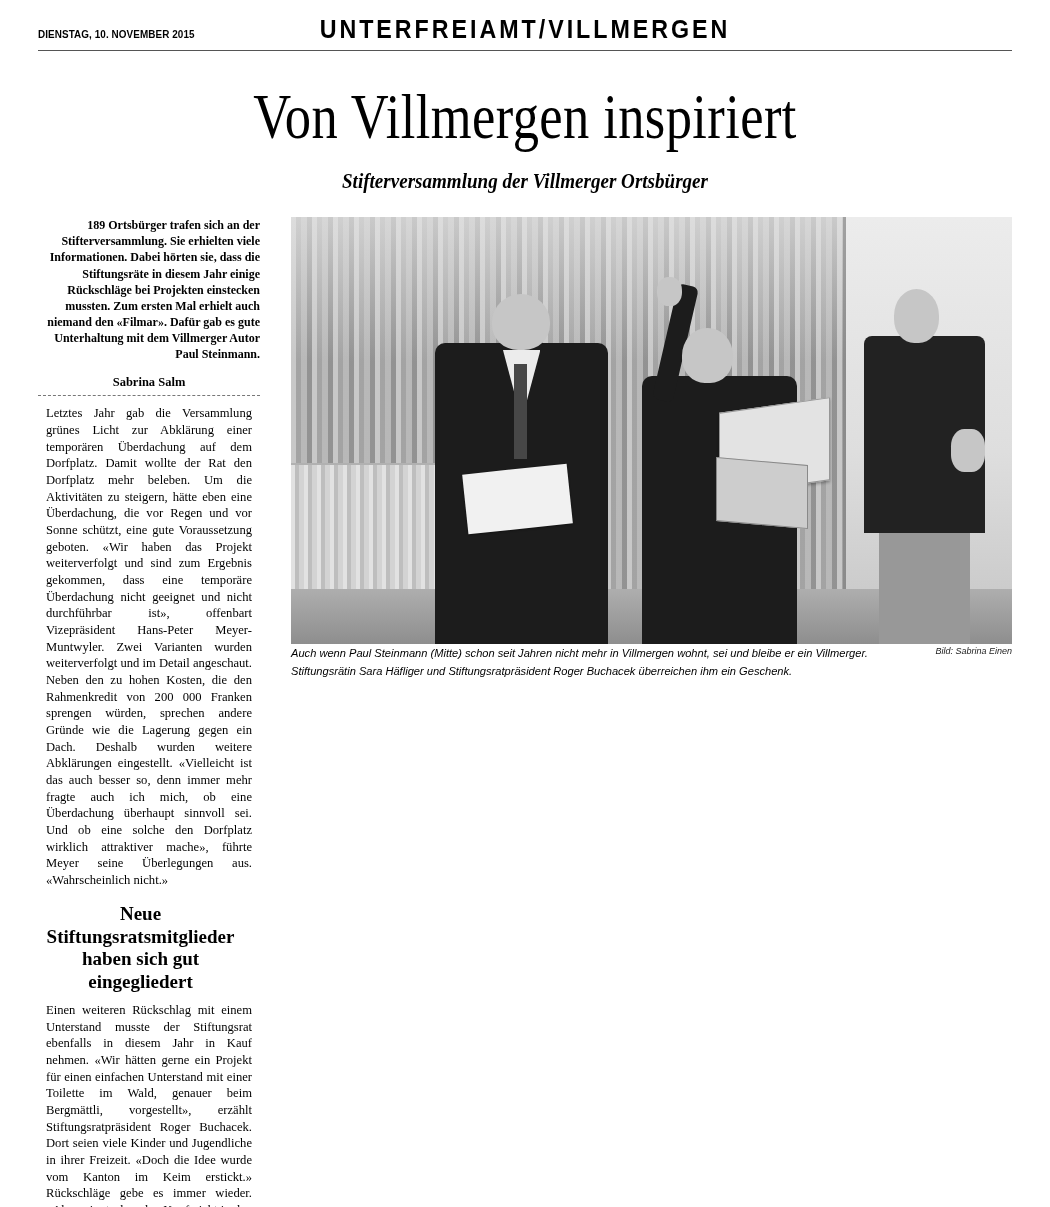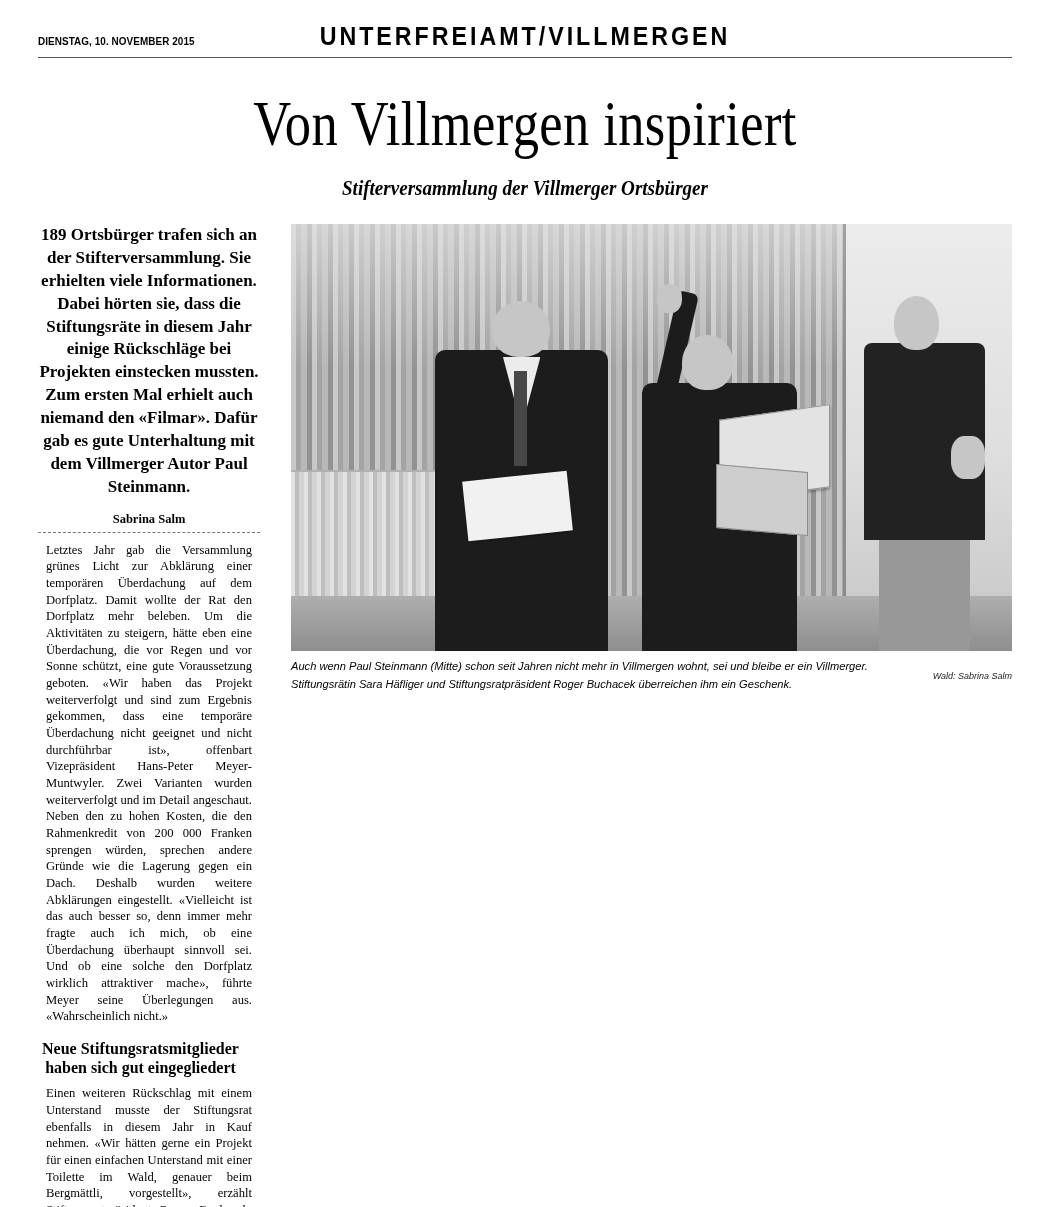--- a/index.html
+++ b/index.html
@@ -15,21 +15,21 @@
     color: #000;
     position: relative;
     overflow: hidden;
   }
 
   .page {
     width: 1050px;
     height: 1207px;
     position: relative;
     box-sizing: border-box;
-    padding: 7px 38px;
+    padding: 0 38px;
   }
 
   
   .masthead {
     position: relative;
     height: 48px;
     display: flex;
     align-items: flex-end;
     justify-content: flex-start;
   }
@@ -92,23 +92,23 @@
     flex: 0 0 222px;
   }
   .photo-block {
     flex: 1 1 auto;
     margin-left: 31px;
   }
 
   .lead-text {
     font-family: "Liberation Serif", serif;
     font-weight: bold;
-    font-size: 17px;
+    font-size: 12px;
     line-height: 1.345;
-    text-align: center;
+    text-align: right;
   }
   .byline {
     text-align: center;
     font-family: "Liberation Serif", serif;
     font-weight: bold;
     font-size: 12.5px;
     margin-top: 13px;
   }
   .byline-rule {
     border-top: 1px dashed #777;
@@ -122,21 +122,21 @@
     font-size: 12.6px;
     line-height: 1.325;
     text-align: justify;
     hyphens: manual;
   }
   .body-text p { margin: 8px; }
 
   .sub-h {
     font-family: "Liberation Serif", serif;
     font-weight: bold;
-    font-size: 16px;
+    font-size: 19px;
     line-height: 1.2;
     text-align: center;
     margin: 14px 17px 7px 0;
   }
 
   
   .photo {
     width: 100%;
     height: 427px;
     position: relative;
@@ -247,22 +247,21 @@
     position: absolute; left: 12%; top: 66%; width: 60%; height: 34%;
     background: #9d9890;
   }
   .p3 .hand2 {
     position: absolute; left: 60%; top: 40%; width: 22%; height: 12%;
     background: #cdc5ba; border-radius: 40%;
   }
 
   .caption-row {
     display: flex;
-    align-items: center;
-    margin-top: 6px;
+    align-items: flex-start;
   }
   .caption {
     flex: 1 1 auto;
     font-family: "Liberation Sans", sans-serif;
     font-style: italic;
     font-size: 11.7px;
     line-height: 1.5;
     transform: scaleX(0.95);
     transform-origin: left top;
   }
@@ -334,18 +333,18 @@
           <div class="pants"></div>
           <div class="blouse"></div>
           <div class="jacket"></div>
           <div class="hand2"></div>
           <div class="head"></div>
         </div>
       </div>
 
       <div class="caption-row">
         <div class="caption">Auch wenn Paul Steinmann (Mitte) schon seit Jahren nicht mehr in Villmergen wohnt, sei und bleibe er ein Villmerger. Stiftungsrätin Sara Häfliger und Stiftungsratpräsident Roger Buchacek überreichen ihm ein Geschenk.</div>
-        <div class="photo-credit">Wald: Sabrina Salm</div>
+        <div class="photo-credit">Bild: Sabrina Einen</div>
       </div>
     </div>
   </div>
 
 </div>
 
 </body></html>

